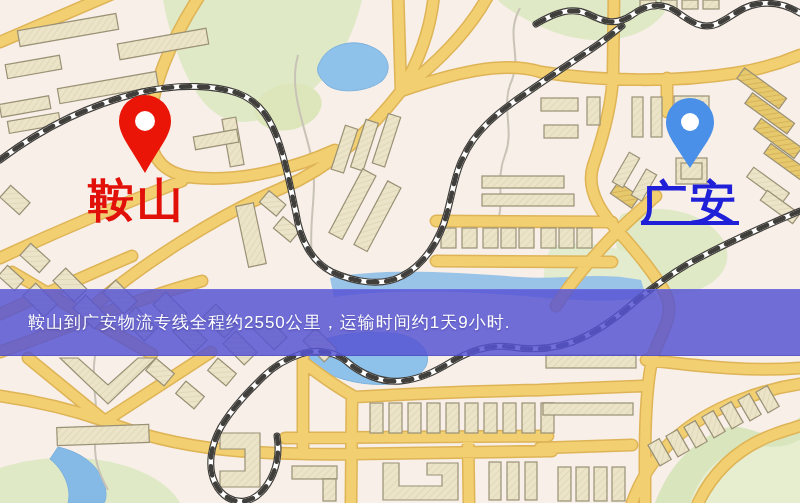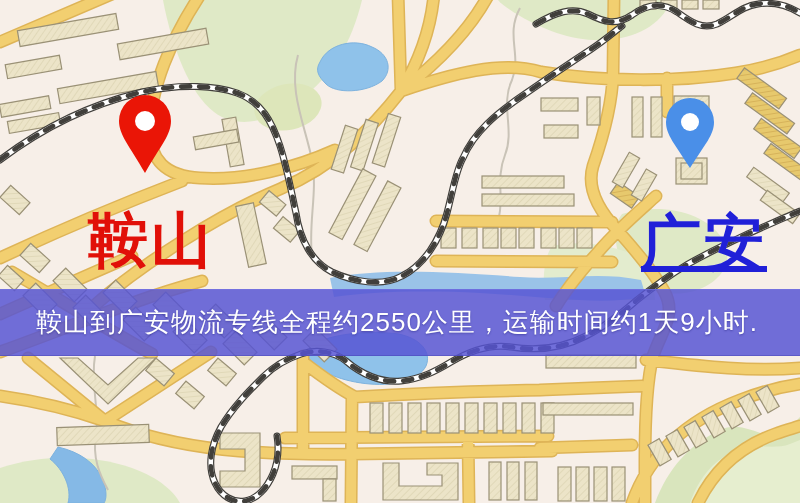--- a/index.html
+++ b/index.html
@@ -3,35 +3,34 @@
 <meta charset="utf-8">
 <style>
   html,body{margin:0;padding:0;}
   .stage{
     position:relative;width:800px;height:503px;overflow:hidden;
     font-family:"Liberation Sans","DejaVu Sans",sans-serif;
     background:#f7efe8;
   }
   .stage svg{position:absolute;left:0;top:0;}
   .map-lbl{
-    position:absolute;font-weight:700;font-size:60px;line-height:1;
+    position:absolute;font-weight:700;font-size:46px;line-height:1;
     letter-spacing:3px;white-space:nowrap;
     text-shadow:0 0 1px rgba(255,255,255,.4);
-    margin-top:34px;
   }
   #origin-label{left:88px;top:177px;}
   #destination-label{left:641px;top:179px;}
   .banner{
     position:absolute;left:0;right:0;top:289px;height:65px;
     display:flex;align-items:center;
     border-top:1px solid rgba(120,118,230,.55);
     border-bottom:1px solid rgba(70,68,180,.45);
   }
   .banner span{
-    font-size:26px;padding-left:36px;white-space:nowrap;letter-spacing:1px;
+    font-size:17px;padding-left:28px;white-space:nowrap;letter-spacing:1px;
     text-shadow:0 1px 2px rgba(30,30,120,.45);
   }
 </style>
 </head>
 <body>
 
 <div class="stage">
 
 <svg width="800" height="503" viewBox="0 0 800 503">
   <defs>

